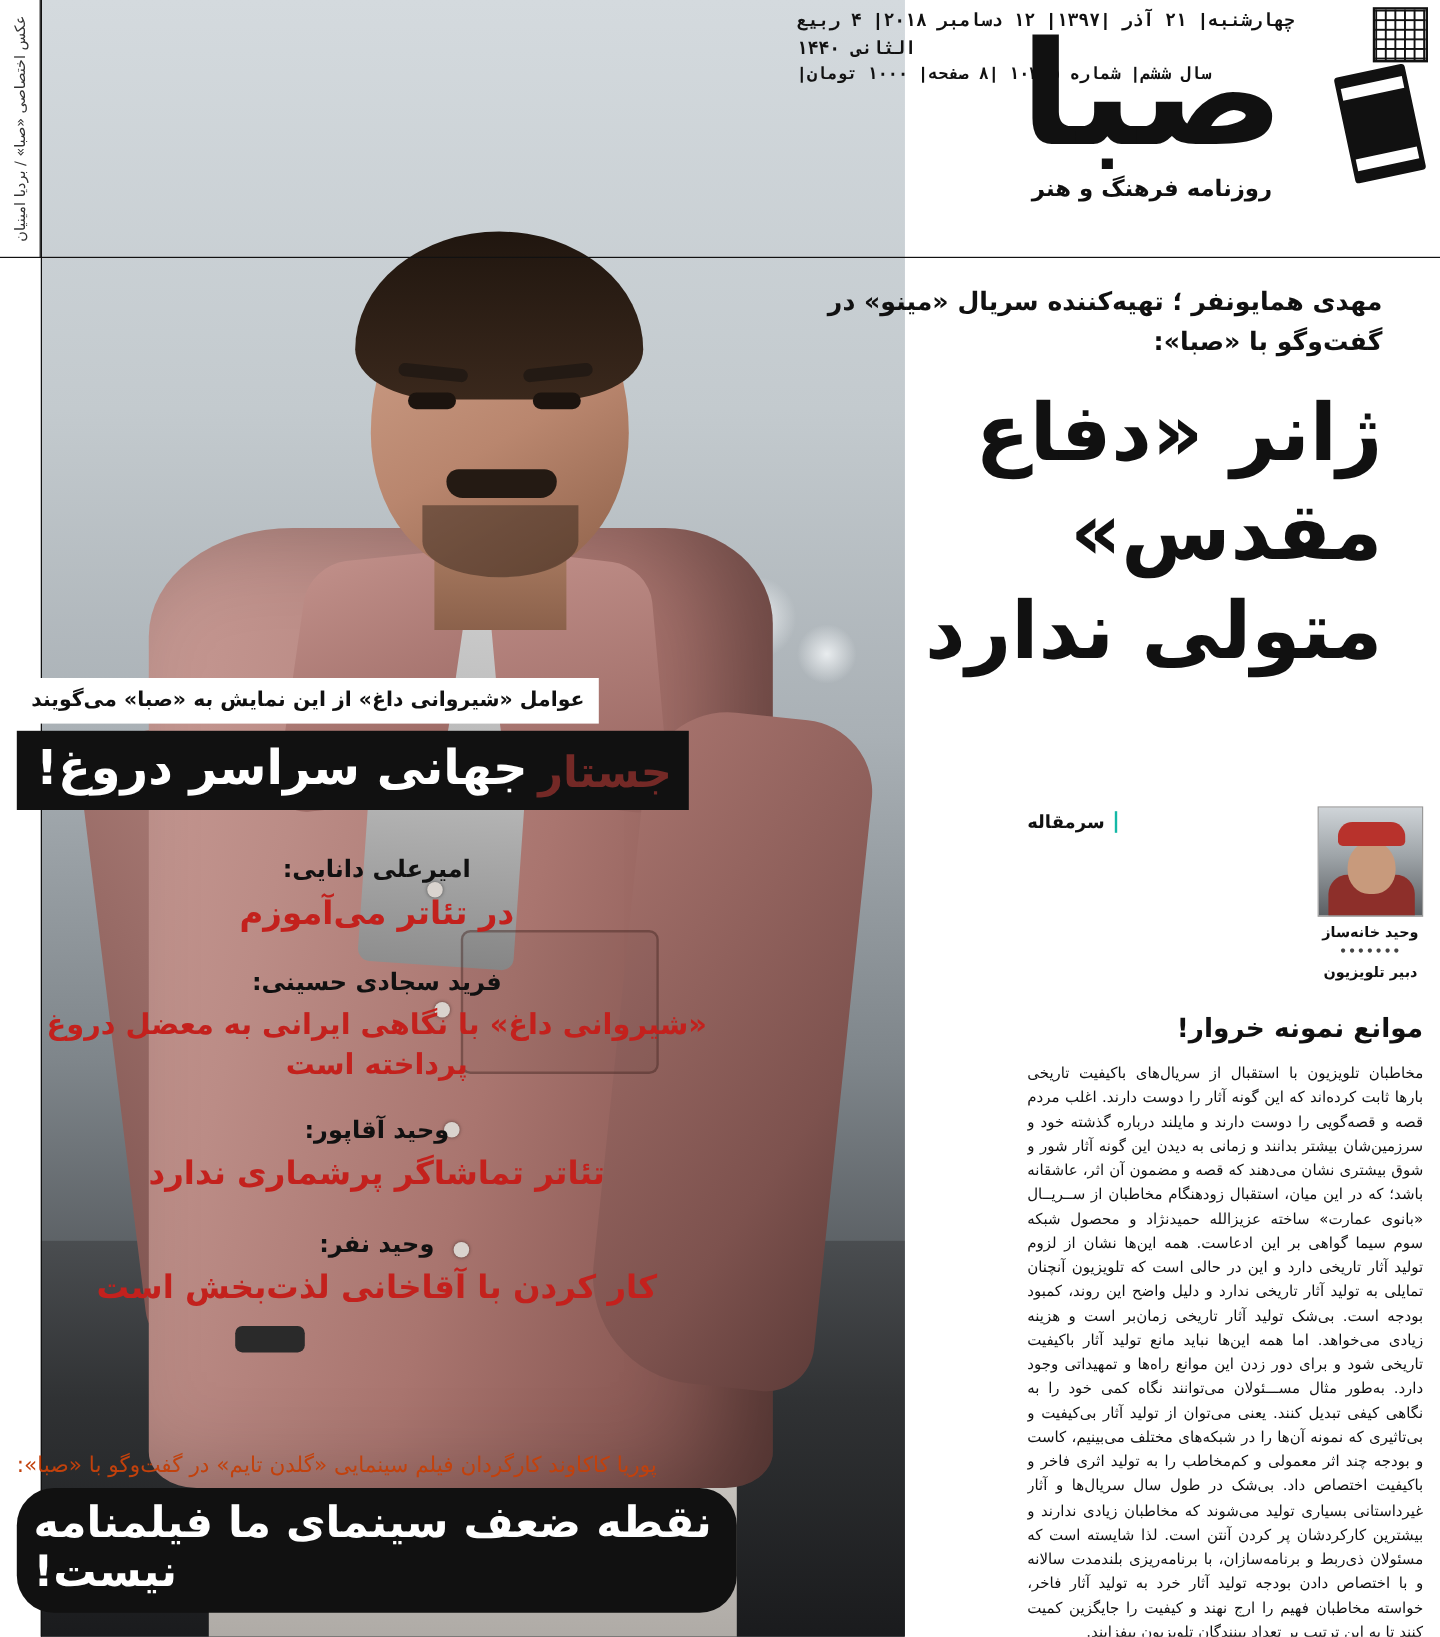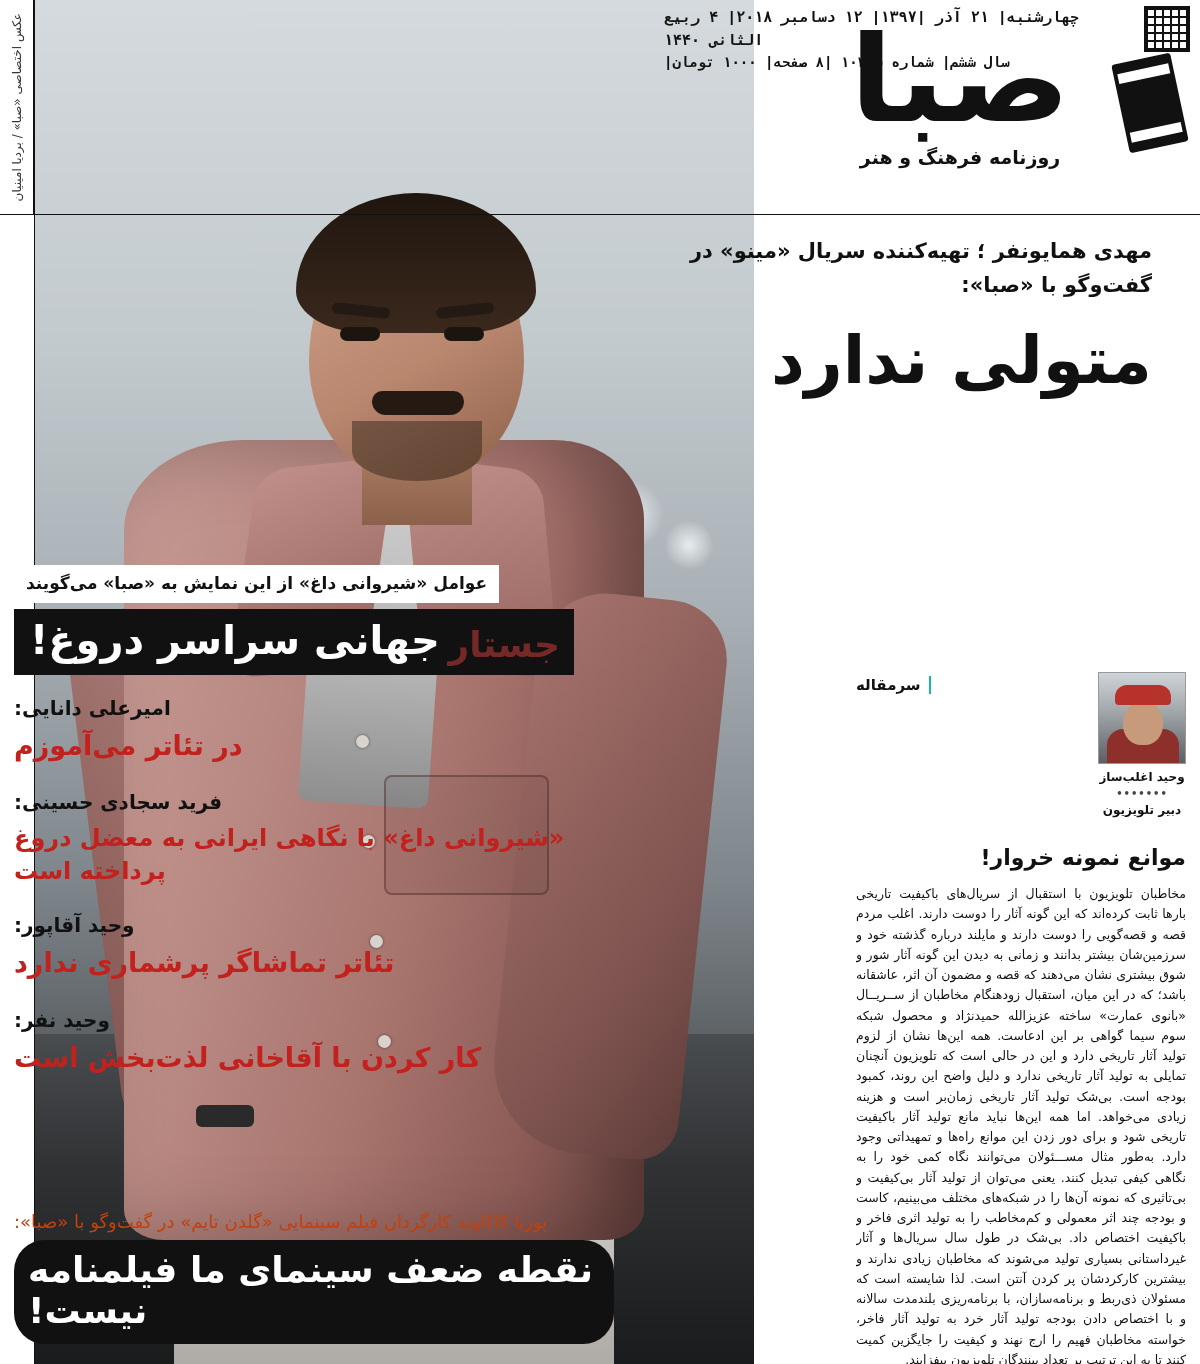--- a/index.html
+++ b/index.html
@@ -194,21 +194,21 @@
   }
   .pkg-head-bar {
     position:relative; margin-top:6px; background:#111; color:#fff;
     font-size:40px; font-weight:bold; padding:8px 16px 12px 16px; text-align:left;
   }
   .pkg-head-bar .ghost {
     position:absolute; right:14px; top:50%; transform:translateY(-45%);
     color:#7a2b28; font-size:36px; font-weight:bold; opacity:.95; letter-spacing:4px;
   }
 
-  .quotes { position:absolute; left:14px; top:696px; width:600px; text-align:left; }
+  .quotes { position:absolute; left:14px; top:712px; width:600px; text-align:center; }
   .q-item { margin-bottom:26px; }
   .q-name { font-size:20px; font-weight:bold; color:#111; margin-bottom:8px; }
   .q-text { font-size:27px; font-weight:bold; color:#c3211d; line-height:1.35; }
   .q-text.sm { font-size:24px; }
 
   .pkg-bottom { position:absolute; left:14px; bottom:20px; width:600px; text-align:left;}
   .pkg-bottom .kicker { font-size:18px; font-weight:normal; color:#c2410c; margin-bottom:8px;}
   .pkg-bottom .bar {
     background:#111; color:#fff; font-size:36px; font-weight:bold; padding:9px 14px 13px 14px;border-radius:31px;
   }
@@ -266,33 +266,34 @@
     </div>
   </div>
 
   <div class="rule-v"></div>
   <div class="side-strip">
     <span>عکس اختصاصی «صبا» / بردیا امینیان</span>
   </div>
 
   <div class="lead-block">
     <div class="lead-kicker">مهدی همایونفر ؛ تهیه‌کننده سریال «مینو» در گفت‌وگو با «صبا»:</div>
+    <div class="lead-title">ژانر «دفاع مقدس»</div>
     <div class="lead-title">متولی ندارد</div>
   </div>
 
   <div class="editorial">
     <div class="ed-head">
       <div>
         <div class="ed-photo">
           <div class="body"></div>
           <div class="face"></div>
           <div class="cap"></div>
         </div>
         <div class="ed-byline">
-          <div>وحید اغلب‌ساز</div>
+          <div>وحید خانه‌ساز</div>
           <div class="dots">•••••••</div>
           <div>دبیر تلویزیون</div>
         </div>
       </div>
       <div class="ed-label">سرمقاله</div>
     </div>
     <div class="ed-title">موانع نمونه خروار!</div>
     <div class="ed-body">مخاطبان تلویزیون با استقبال از سریال‌های باکیفیت تاریخی بارها ثابت کرده‌اند که این گونه آثار را دوست دارند. اغلب مردم قصه و قصه‌گویی را دوست دارند و مایلند درباره گذشته خود و سرزمین‌شان بیشتر بدانند و زمانی به دیدن این گونه آثار شور و شوق بیشتری نشان می‌دهند که قصه و مضمون آن اثر، عاشقانه باشد؛ که در این میان، استقبال زودهنگام مخاطبان از ســریــال «بانوی عمارت» ساخته عزیزالله حمیدنژاد و محصول شبکه سوم سیما گواهی بر این ادعاست. همه این‌ها نشان از لزوم تولید آثار تاریخی دارد و این در حالی است که تلویزیون آنچنان تمایلی به تولید آثار تاریخی ندارد و دلیل واضح این روند، کمبود بودجه است. بی‌شک تولید آثار تاریخی زمان‌بر است و هزینه زیادی می‌خواهد. اما همه این‌ها نباید مانع تولید آثار باکیفیت تاریخی شود و برای دور زدن این موانع راه‌ها و تمهیداتی وجود دارد. به‌طور مثال مســـئولان می‌توانند نگاه کمی خود را به نگاهی کیفی تبدیل کنند. یعنی می‌توان از تولید آثار بی‌کیفیت و بی‌تاثیری که نمونه آن‌ها را در شبکه‌های مختلف می‌بینیم، کاست و بودجه چند اثر معمولی و کم‌مخاطب را به تولید اثری فاخر و باکیفیت اختصاص داد. بی‌شک در طول سال سریال‌ها و آثار غیرداستانی بسیاری تولید می‌شوند که مخاطبان زیادی ندارند و بیشترین کارکردشان پر کردن آنتن است. لذا شایسته است که مسئولان ذی‌ربط و برنامه‌سازان، با برنامه‌ریزی بلندمدت سالانه و با اختصاص دادن بودجه تولید آثار خرد به تولید آثار فاخر، خواسته مخاطبان فهیم را ارج نهند و کیفیت را جایگزین کمیت کنند تا به این ترتیب بر تعداد بینندگان تلویزیون بیفزایند.</div>
   </div>
 

